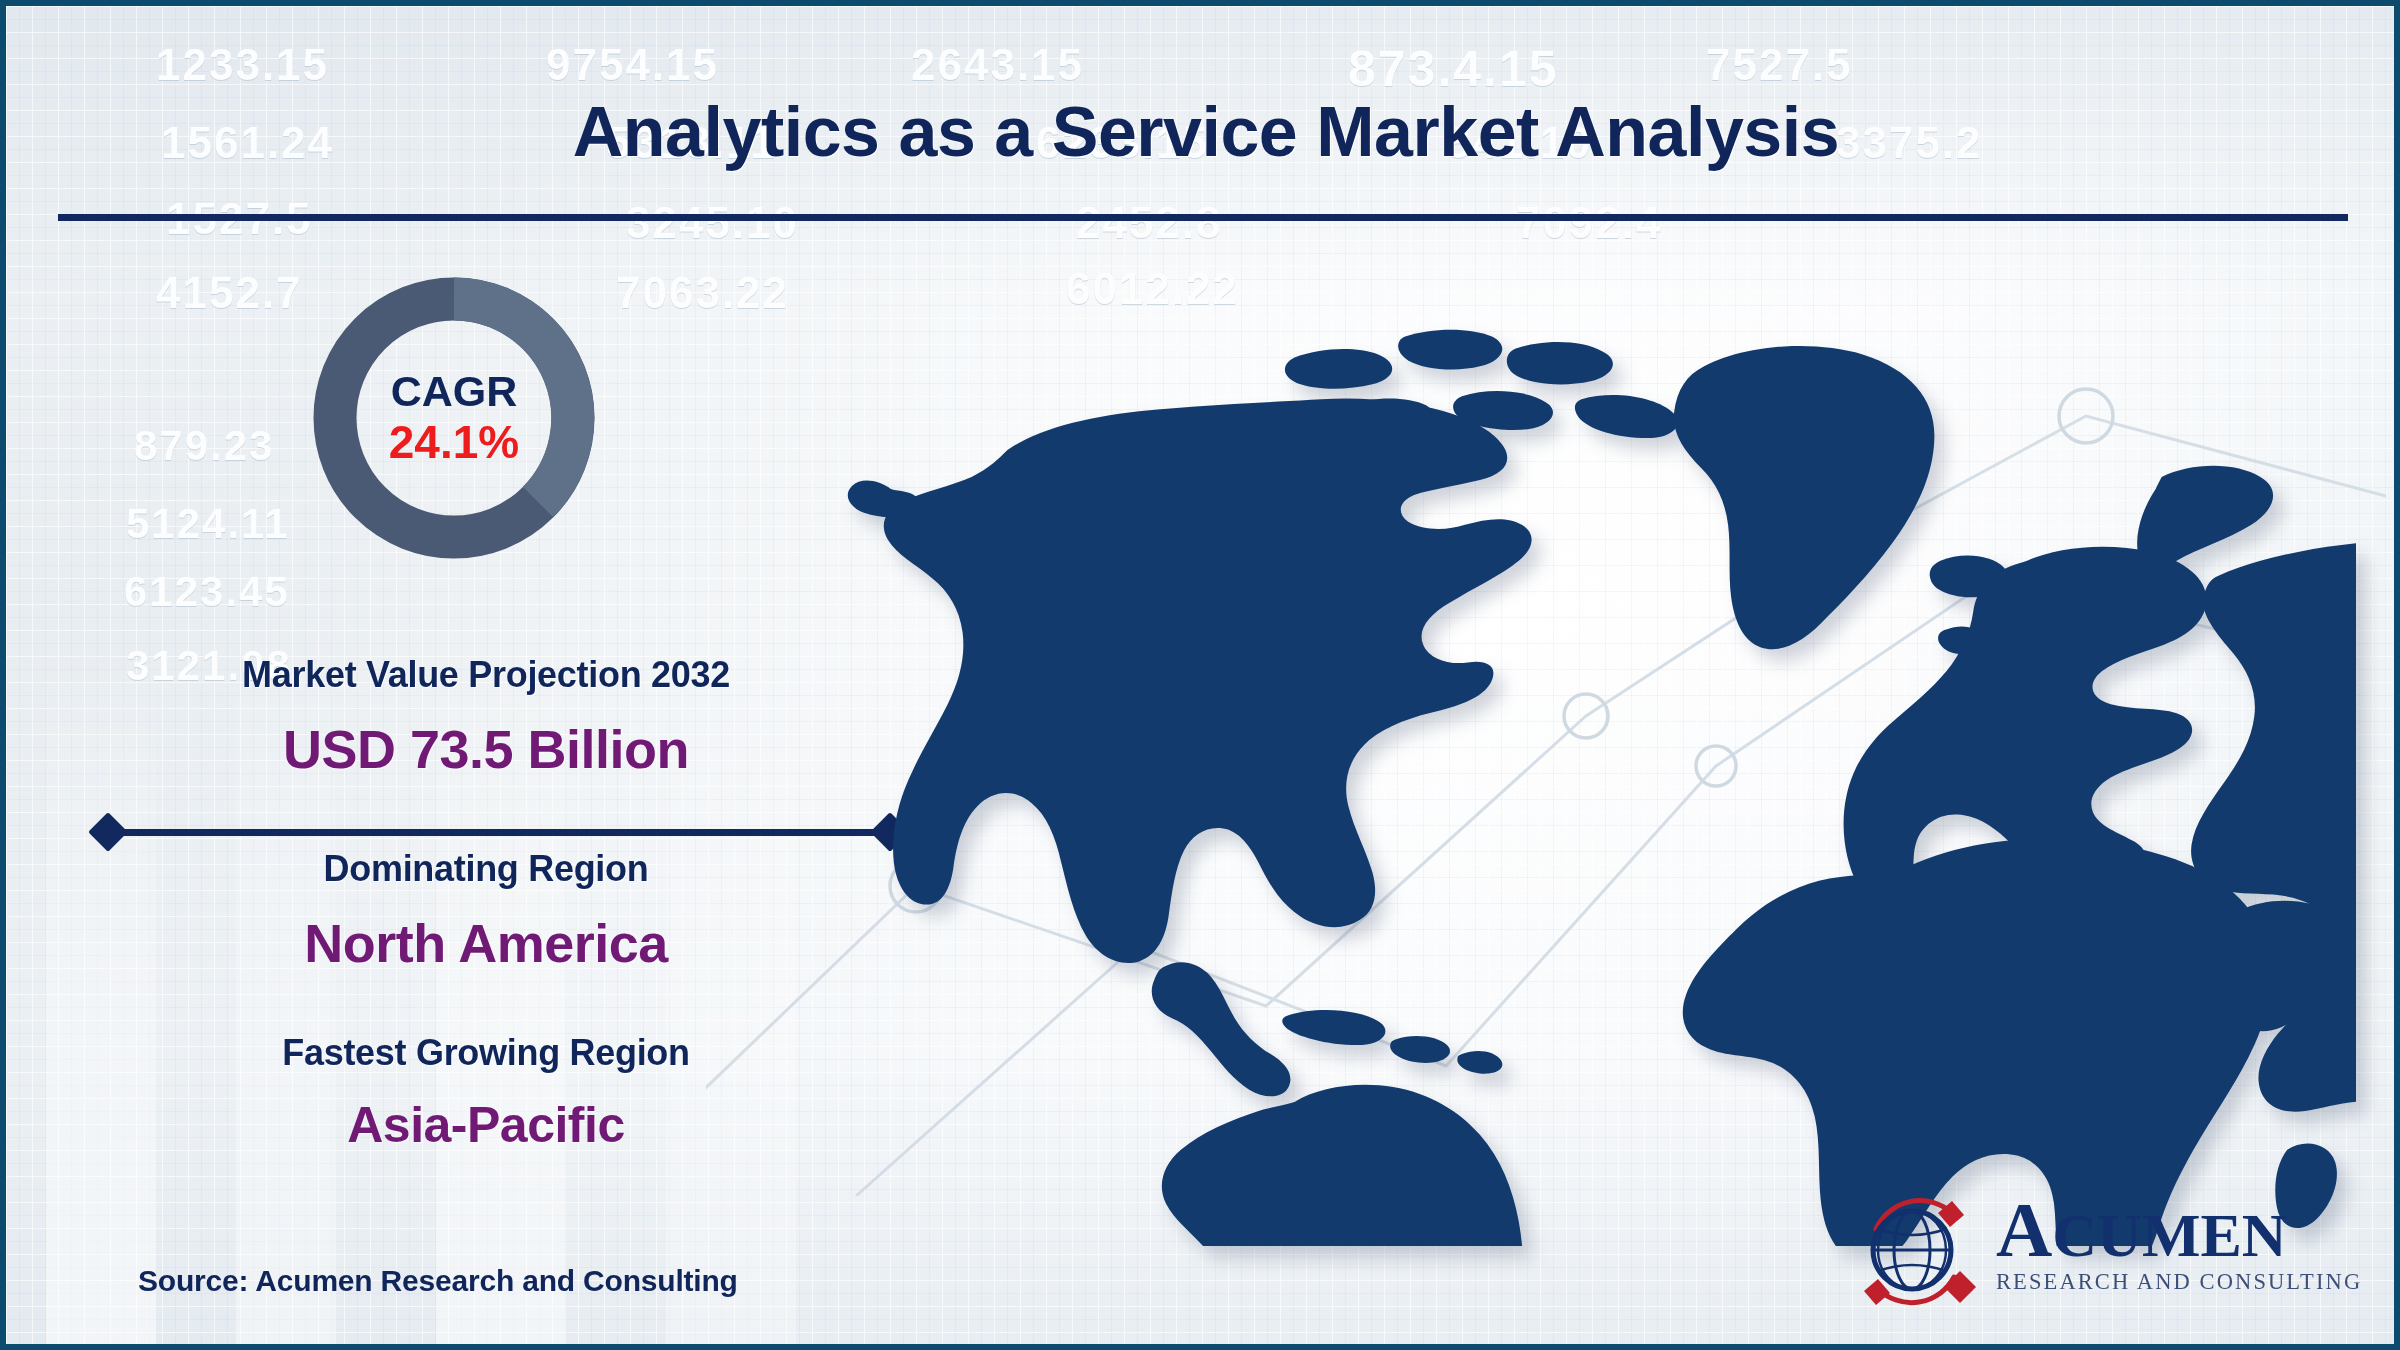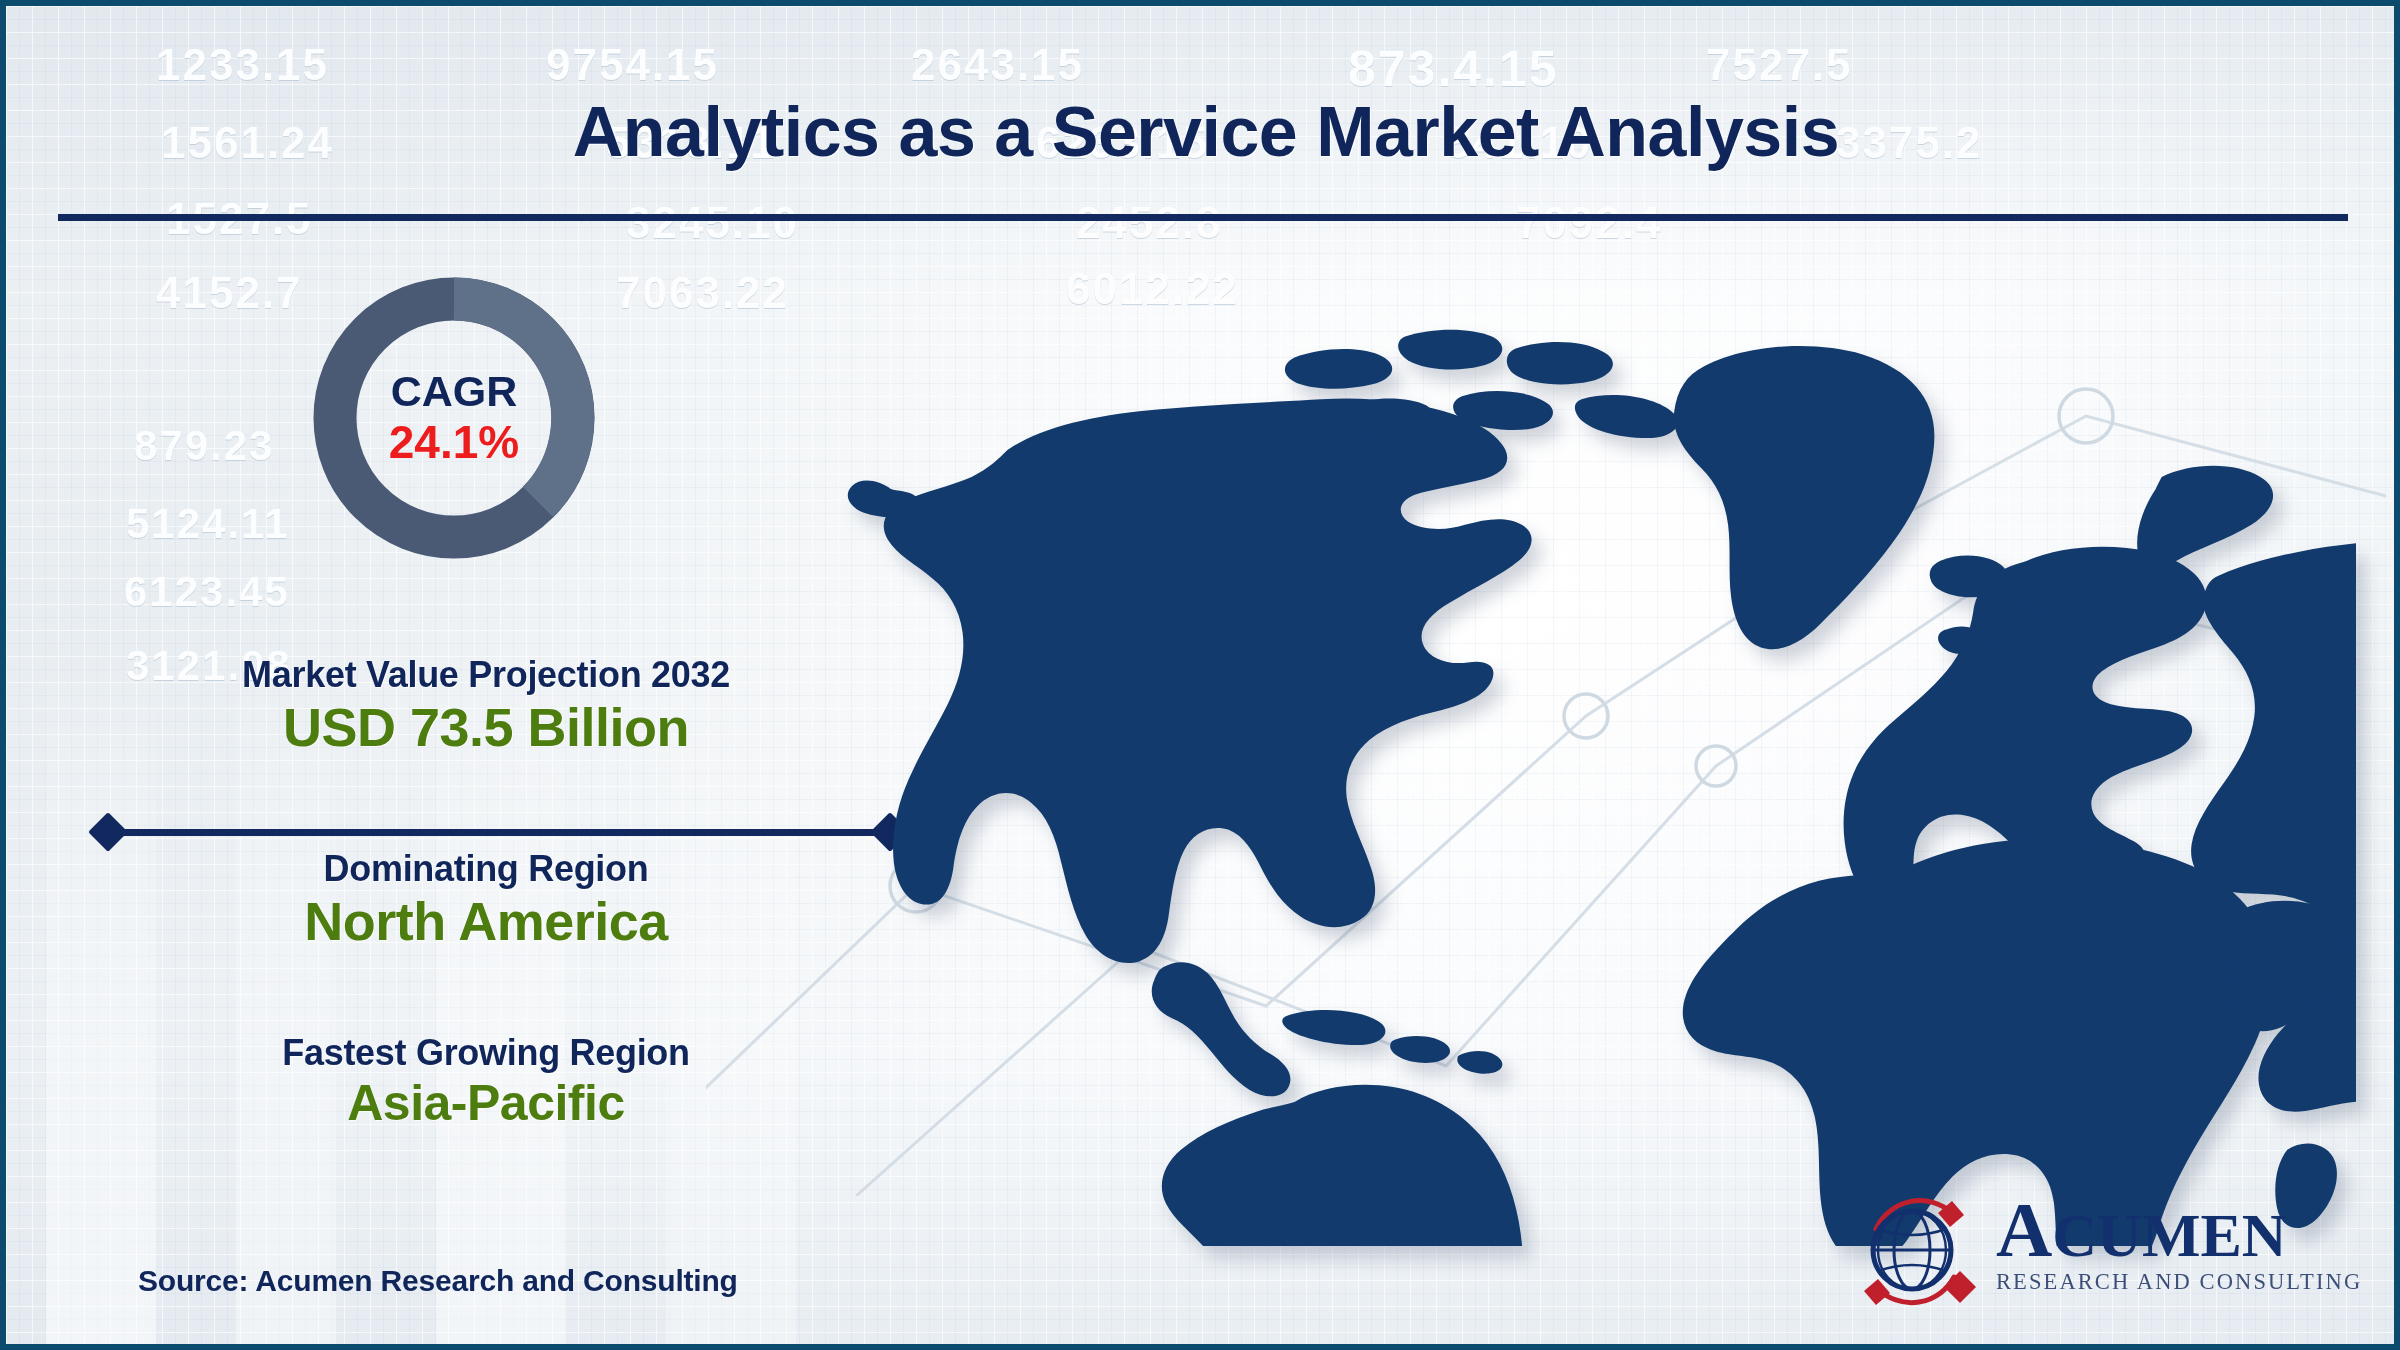--- a/index.html
+++ b/index.html
@@ -155,22 +155,22 @@
   .stat-label {
     font-size: 36px;
     font-weight: 700;
     color: #10265b;
     letter-spacing: -0.3px;
     text-shadow: 1px 1px 0 rgba(255,255,255,0.8);
   }
   .stat-value {
     font-size: 54px;
     font-weight: 700;
-    color: #4d7c0f;
-    margin-top: 0;
+    color: #701a75;
+    margin-top: 22px;
     letter-spacing: -0.5px;
     text-shadow: 1px 1px 0 rgba(255,255,255,0.7);
   }
   .stat-value.smaller { font-size: 50px; }
 
   
   #stat-projection { top: 648px; }
   #stat-dominating { top: 842px; }
   #stat-fastest    { top: 1026px; }
 

